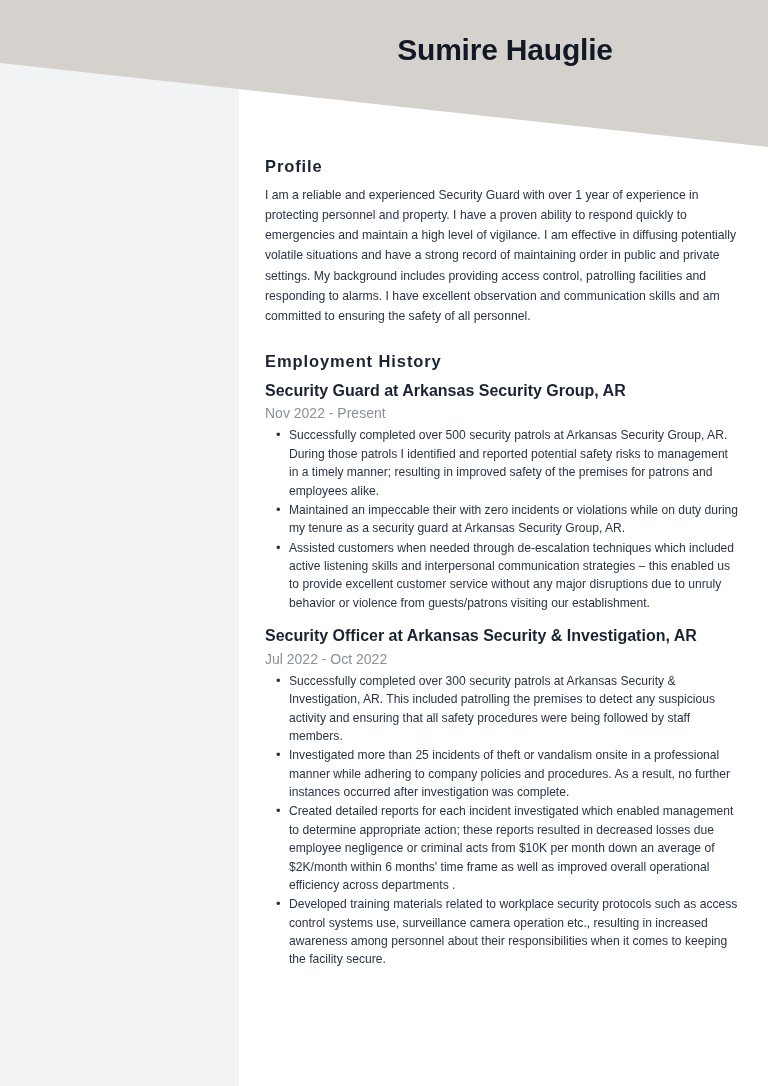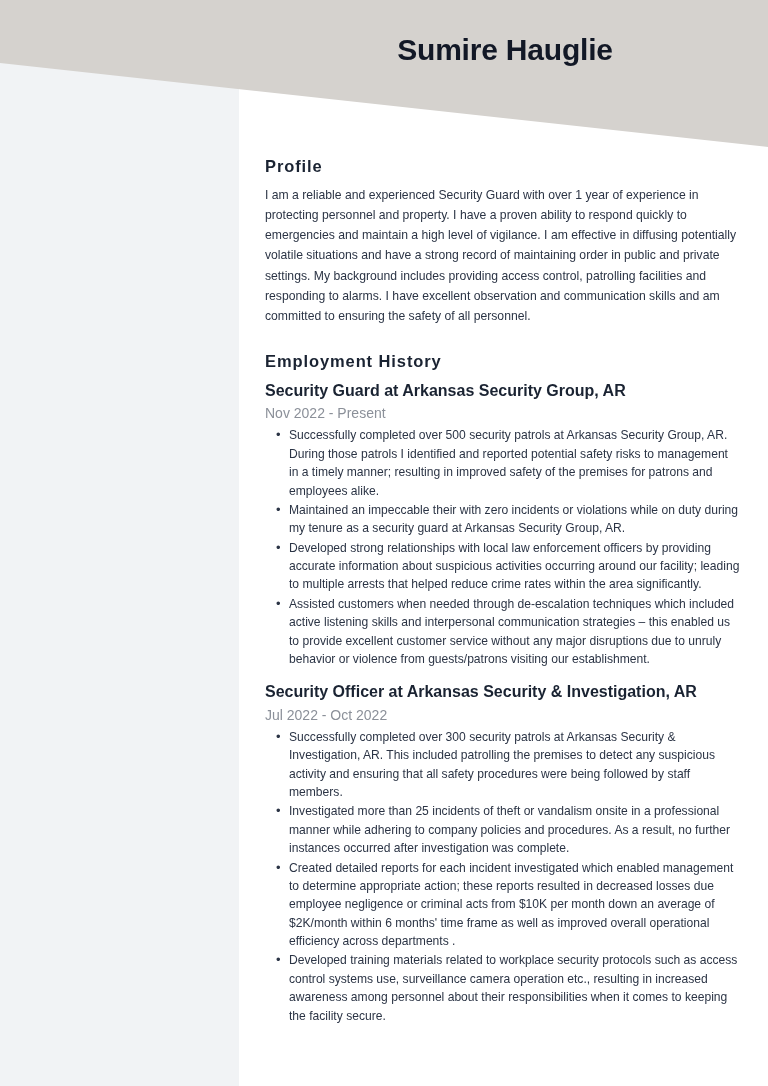--- a/index.html
+++ b/index.html
@@ -344,21 +344,20 @@
 
     <div class="sec-gap">
       <div class="main-h">Employment History</div>
       <div id="jobs-list">
           <div class="job-block">
             <div class="job-title-line">Security Guard at Arkansas Security Group, AR</div>
             <div class="job-date">Nov 2022 - Present</div>
             <ul class="bullets">
               <li>Successfully completed over 500 security patrols at Arkansas Security Group, AR. During those patrols I identified and reported potential safety risks to management in a timely manner; resulting in improved safety of the premises for patrons and employees alike.</li>
               <li>Maintained an impeccable their with zero incidents or violations while on duty during my tenure as a security guard at Arkansas Security Group, AR.</li>
-              <li>Developed strong relationships with local law enforcement officers by providing accurate information about suspicious activities occurring around our facility; leading to multiple arrests that helped reduce crime rates within the area significantly.</li>
               <li>Assisted customers when needed through de-escalation techniques which included active listening skills and interpersonal communication strategies – this enabled us to provide excellent customer service without any major disruptions due to unruly behavior or violence from guests/patrons visiting our establishment.</li>
             </ul>
           </div>
           <div class="job-block">
             <div class="job-title-line">Security Officer at Arkansas Security &amp; Investigation, AR</div>
             <div class="job-date">Jul 2022 - Oct 2022</div>
             <ul class="bullets">
               <li>Successfully completed over 300 security patrols at Arkansas Security &amp; Investigation, AR.  This included patrolling the premises to detect any suspicious activity and ensuring that all safety procedures were being followed by staff members.</li>
               <li>Investigated more than 25 incidents of theft or vandalism onsite in a professional manner while adhering to company policies and procedures. As a result, no further instances occurred after investigation was complete.</li>
               <li>Created detailed reports for each incident investigated which enabled management to determine appropriate action; these reports resulted in decreased losses due employee negligence or criminal acts from $10K per month down an average of $2K/month within 6 months' time frame as well as improved overall operational efficiency across departments .</li>

